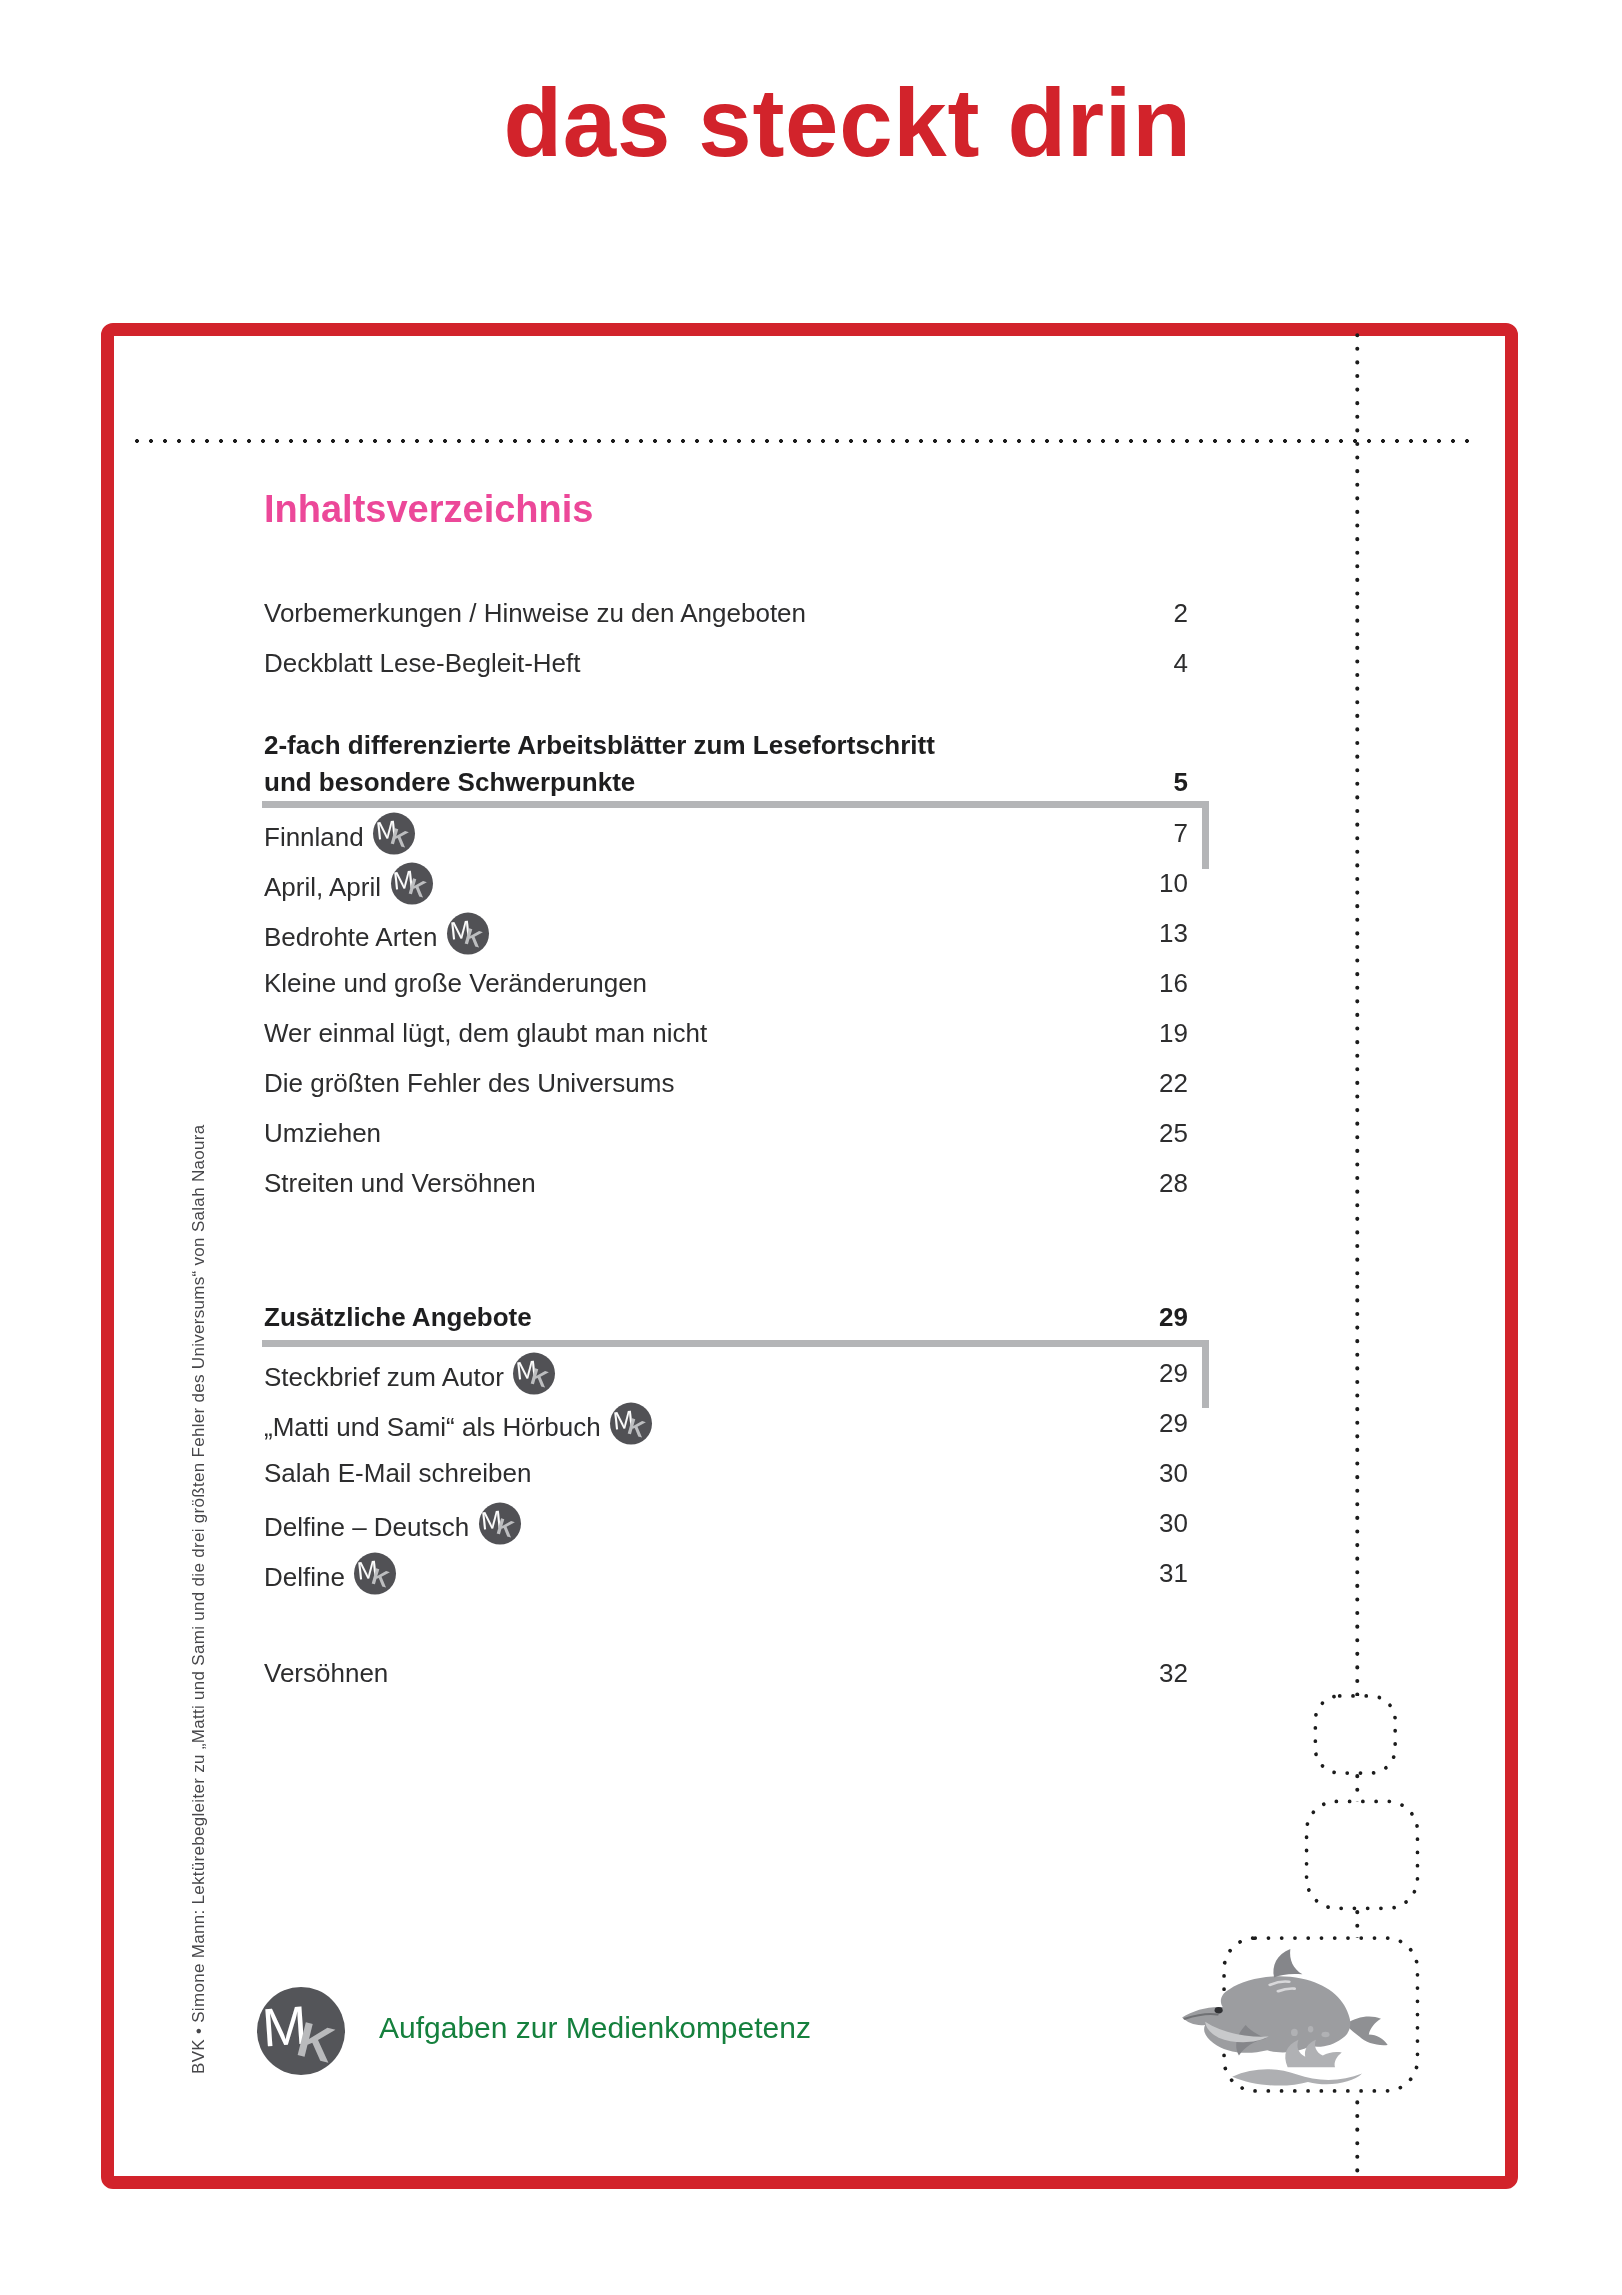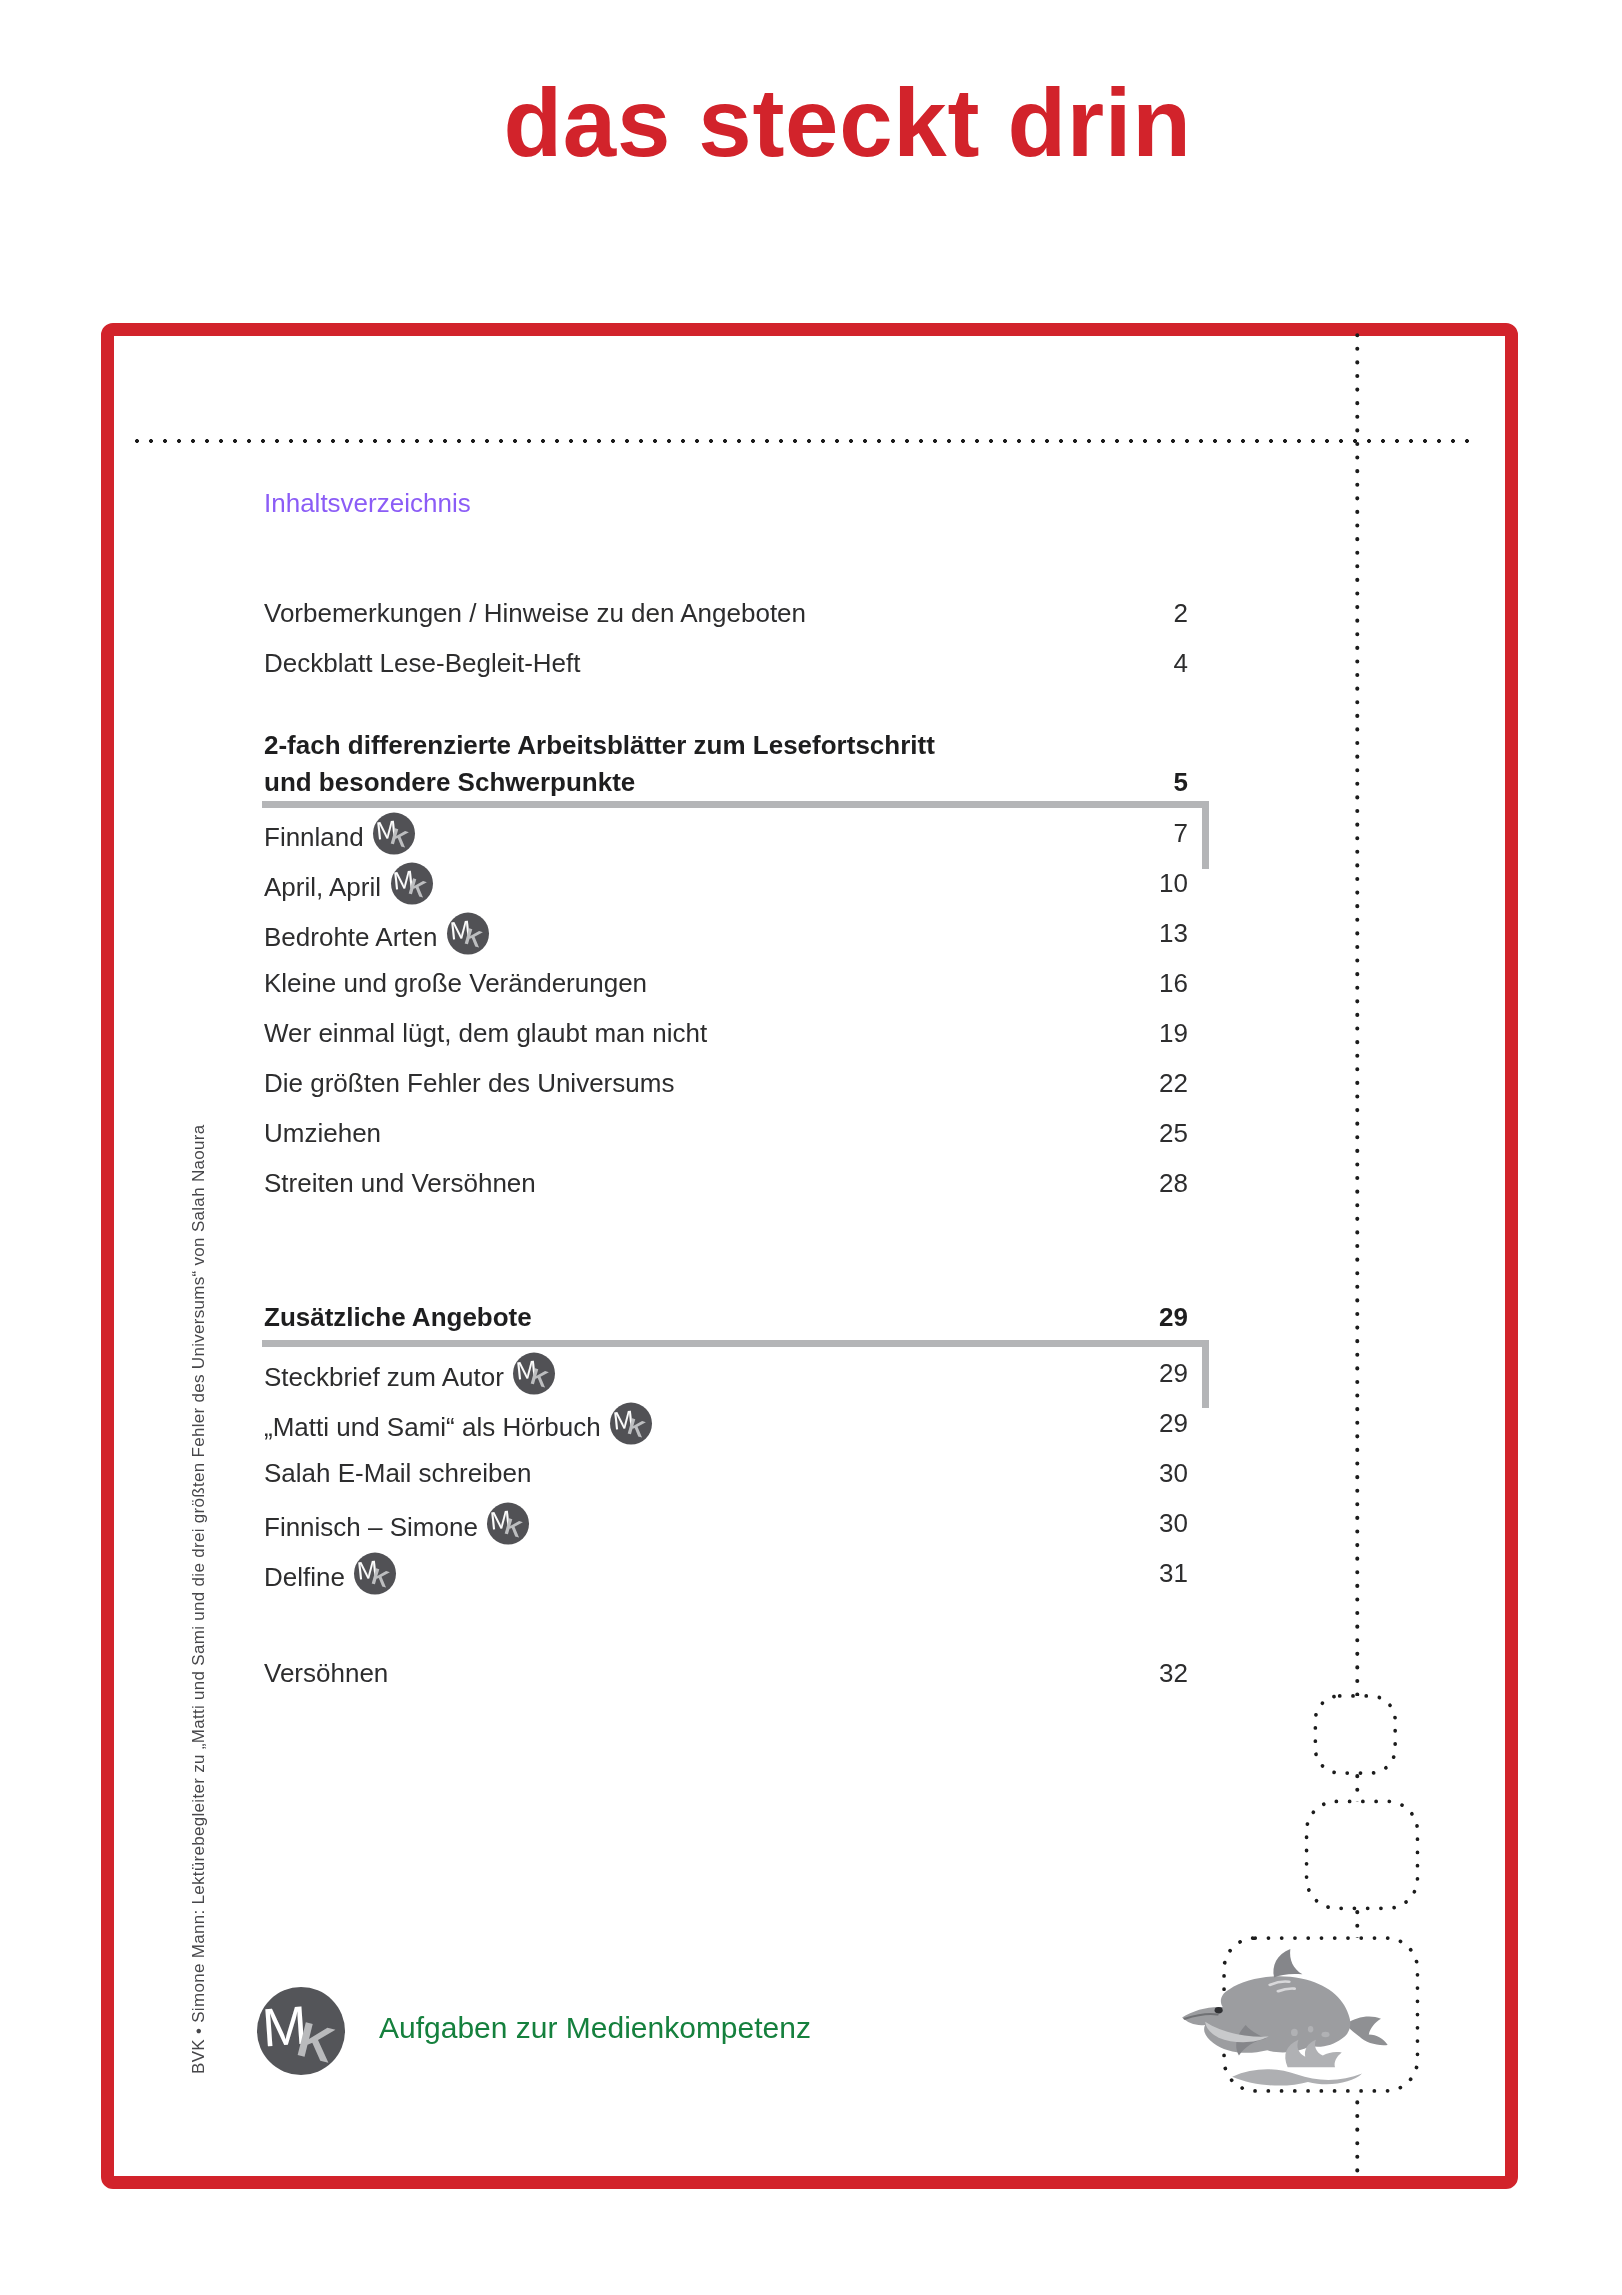--- a/index.html
+++ b/index.html
@@ -14,21 +14,21 @@
   .frame {
     position:absolute; left:101px; top:323px; width:1391px; height:1840px;
     border:13.5px solid #d2232b; border-radius:12px;
   }
   .dotted-h {
     position:absolute; left:135px; top:439px; width:1343px; height:4px;
     background-image:radial-gradient(circle at 2px 2px, #1b1b1b 1.8px, rgba(0,0,0,0) 2.2px);
     background-size:14px 4px; background-repeat:repeat-x;
   }
   .toc-heading {
-    position:absolute; left:264px; top:488px; font-size:26px; font-weight:normal; color:#8b5cf6;
+    position:absolute; left:264px; top:488px; font-size:38px; font-weight:bold; color:#ec4899;
   }
   .row {
     position:absolute; left:264px; width:924px; height:42px;
     font-size:26px; color:#2d2d2e; white-space:nowrap;
   }
   .row .num { position:absolute; right:0; top:0; }
   .sec { font-weight:bold; color:#1e1e1f; }
   .bar { position:absolute; background:#b4b5b7; }
   
   .mk {
@@ -130,21 +130,21 @@
   </div>
   <div class="row" style="top:1408px">
     <span>„Matti und Sami“ als Hörbuch</span><span class="mk"><span class="m">M</span><span class="k">K</span></span>
     <span class="num">29</span>
   </div>
   <div class="row" style="top:1458px">
     <span>Salah E-Mail schreiben</span>
     <span class="num">30</span>
   </div>
   <div class="row" style="top:1508px">
-    <span>Finnisch – Simone</span><span class="mk"><span class="m">M</span><span class="k">K</span></span>
+    <span>Delfine – Deutsch</span><span class="mk"><span class="m">M</span><span class="k">K</span></span>
     <span class="num">30</span>
   </div>
   <div class="row" style="top:1558px">
     <span>Delfine</span><span class="mk"><span class="m">M</span><span class="k">K</span></span>
     <span class="num">31</span>
   </div>
   <div class="row" style="top:1658px">
     <span>Versöhnen</span>
     <span class="num">32</span>
   </div>

